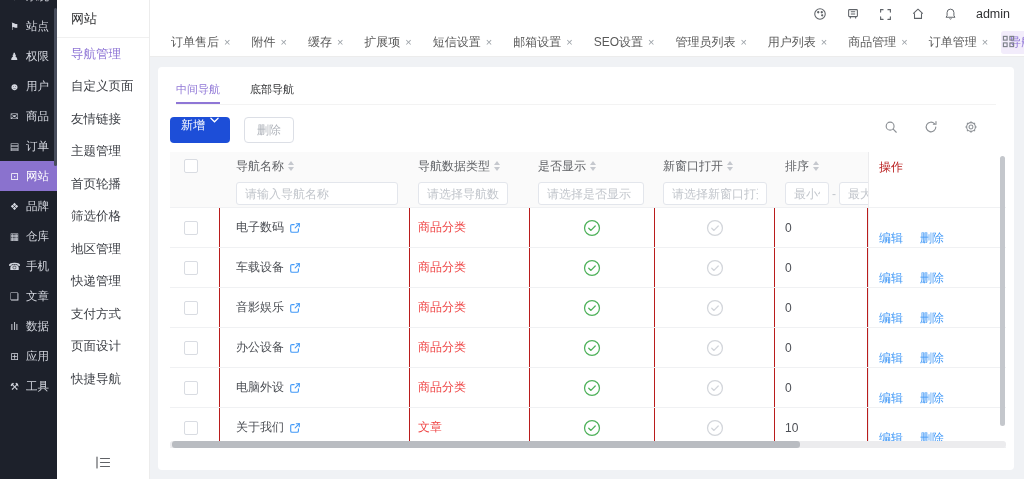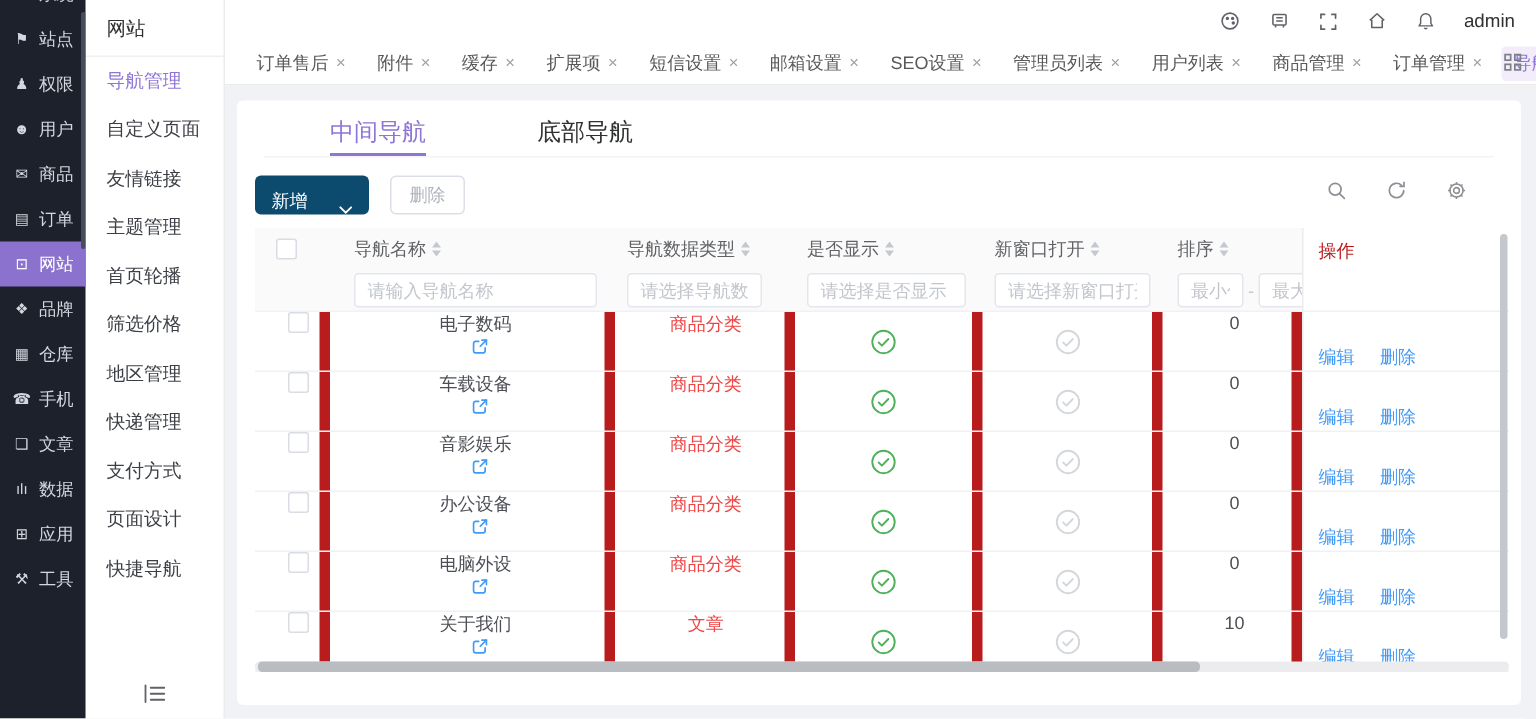--- a/index.html
+++ b/index.html
@@ -31,36 +31,36 @@
   .tabbar { position:relative; height:29px; background:#fff; border-bottom:1px solid #ececec; display:flex; align-items:center; padding:0 26px 0 13px; gap:5px; }
   .tab { display:flex; align-items:center; gap:5px; padding:3px 8px; font-size:12px; color:#595959; border-radius:3px; cursor:pointer; white-space:nowrap; }
   .tab.active { background:#f2ecfb; color:#8f76d6; }
   .tab-close { font-size:11px; color:#9aa0a6; line-height:1; cursor:pointer; }
   .tab-grid { position:absolute; right:9px; top:7px; color:#7a7f87; cursor:pointer; }
 
   .content { position:absolute; left:0; right:0; top:57px; bottom:0; background:#f0f2f5; }
   .card { position:absolute; left:8px; top:10px; right:10px; bottom:9px; background:#fff; border-radius:4px; }
 
   .card-tabs { position:absolute; left:18px; right:18px; top:8px; height:30px; border-bottom:1px solid #f3f3f3; display:flex; gap:30px; }
-  .ctab { font-size:16px; color:#303133; line-height:28px; cursor:pointer; border-bottom:2px solid transparent;margin-left:44px; }
+  .ctab { font-size:11px; color:#303133; line-height:28px; cursor:pointer; border-bottom:2px solid transparent; }
   .ctab.active { color:#8f76d6; border-bottom-color:#8f76d6; }
 
   .toolbar { position:absolute; left:12px; top:50px; display:flex; gap:14px; }
-  .btn-add { background:#0c4a6e; color:#fff; border:none; border-radius:4px; height:26px; padding:0 11px; font-size:12px; display:flex; align-items:flex-end; gap:21px; cursor:pointer; font-family:inherit; }
+  .btn-add { background:#1d4ed8; color:#fff; border:none; border-radius:4px; height:26px; padding:0 11px; font-size:12px; display:flex; align-items:flex-start; gap:5px; cursor:pointer; font-family:inherit; }
   .btn-del { background:#fff; color:#b0b4bb; border:1px solid #dcdfe6; border-radius:4px; height:26px; padding:0 12px; font-size:12px; cursor:pointer; font-family:inherit; }
   .tool-icons { position:absolute; top:53px; right:36px; display:flex; gap:26px; color:#8c9095; }
   .tool-icons span { display:flex; cursor:pointer; }
 
   
   .table { position:absolute; left:12px; top:85px; width:836px; height:296px; overflow:hidden; font-size:12px; }
   .thead, .tfilter { display:flex; background:#fafafa; height:28px; align-items:center; }
   .tfilter { border-bottom:1px solid #f0f1f3; }
   .trow { display:flex; height:40px; align-items:center; border-bottom:1px solid #f0f1f3; background:#fff; }
   .tc { flex:none; display:flex; align-items:center; height:100%; overflow:hidden; }
-  .trow .tc { border-right:7px solid #b91c1c;flex-direction:column; }
+  .trow .tc { border-right:1px solid #b91c1c; }
   .c0 { width:50px;  padding-left:14px; }
   .c1 { width:190px; padding-left:16px; }
   .c2 { width:120px; padding-left:8px; }
   .c3 { width:125px; padding-left:8px; }
   .c4 { width:120px; padding-left:8px; }
   .c5 { width:93px;  padding-left:10px; }
   .trow .c3, .trow .c4 { justify-content:center; padding-left:0; }
   .th-label { color:#606266; font-weight:500; white-space:nowrap; }
   .sort { display:inline-flex; flex-direction:column; margin-left:4px; gap:2px; cursor:pointer; }
   .sort i { display:block; width:0; height:0; border-left:3.5px solid transparent; border-right:3.5px solid transparent; }

